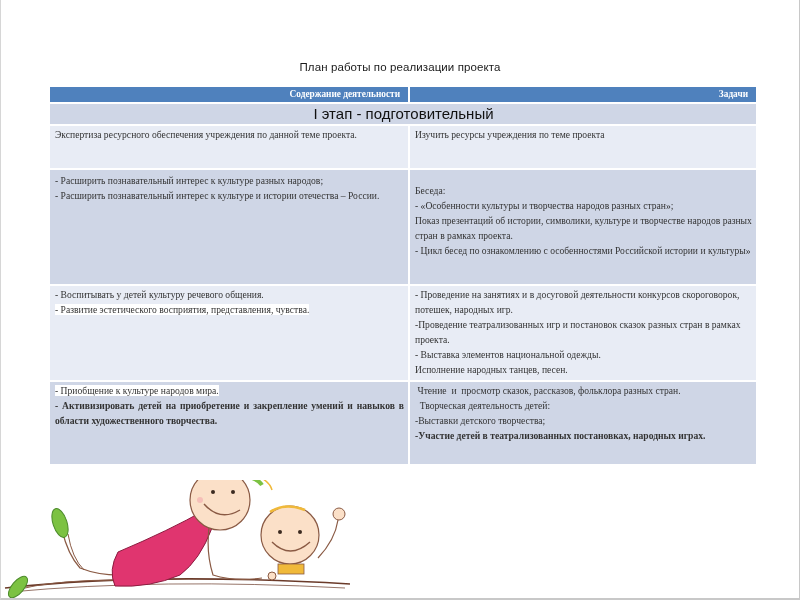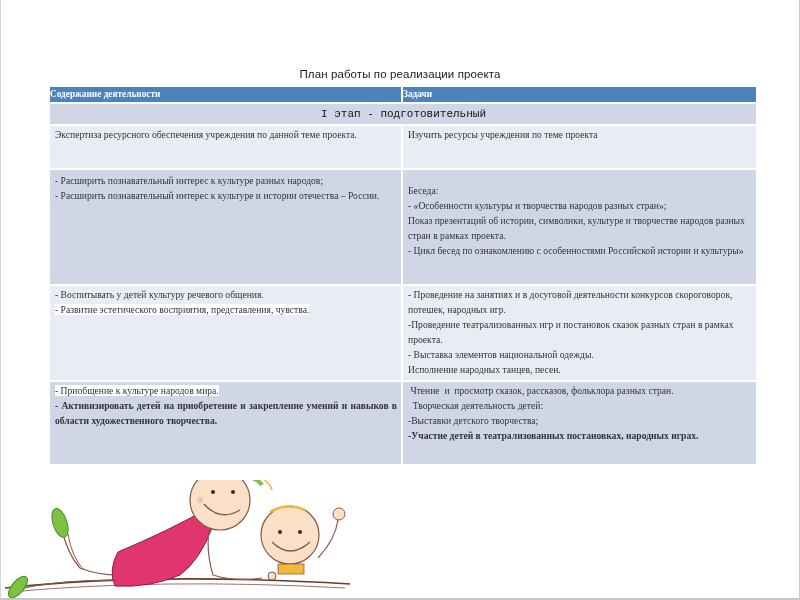--- a/index.html
+++ b/index.html
@@ -6,43 +6,43 @@
   body {
     width: 800px; height: 600px; position: relative; overflow: hidden;
     background: #ffffff;
     font-family: "Liberation Serif", serif;
   }
   .slide-frame {
     position: absolute; left: 0; top: 0; width: 798px; height: 598px;
     border-left: 1px solid #d6d6d6; border-right: 2px solid #c8c8c8; border-bottom: 2px solid #c8c8c8;
   }
   .title {
-    position: absolute; top: 68px; left: 0; width: 800px; text-align: center;
+    position: absolute; top: 61px; left: 0; width: 800px; text-align: center;
     font-family: "Liberation Sans", sans-serif; font-size: 11.5px; color: #1a1a1a;
     letter-spacing: 0.1px;
   }
   table.plan {
     position: absolute; left: 50px; top: 87px; width: 706px;
     border-collapse: separate; border-spacing: 0;
     font-family: "Liberation Serif", serif; font-size: 9.6px; color: #333;
     line-height: 15px;
   }
   table.plan td, table.plan th {
     padding: 1px 4px 1px 5px; vertical-align: top; text-align: left;
     border-right: 2px solid #ffffff; border-bottom: 2px solid #ffffff;
   }
   table.plan tr td:last-child, table.plan tr th:last-child { border-right: none; }
   table.plan th {
-    background: #4f81bd; color: #ffffff; font-weight: bold; text-align: left;
-    font-size: 9.3px; line-height: 13px; padding: 1px 0; height: 13px;
+    background: #4f81bd; color: #ffffff; font-weight: bold; text-align: right;
+    font-size: 9.3px; line-height: 13px; padding: 1px 8px; height: 13px;
   }
   .col1 { width: 342px; }
   .stage td {
     background: #cfd6e6; text-align: center !important; color: #111;
-    font-family: Liberation Mono, monospace; font-size: 11px; line-height: 18px;
+    font-family: Liberation Sans, sans-serif; font-size: 15px; line-height: 18px;
     height: 18px;
   }
   .dark td { background: #cfd6e6; }
   .light td { background: #e8ecf5; }
   .line { display: block; }
   .hl { background: #ffffff; }
   .justify { text-align: justify; text-align-last: left; font-weight: bold; }
   .art {
     position: absolute; left: 0; top: 480px; width: 360px; height: 118px;
   }

